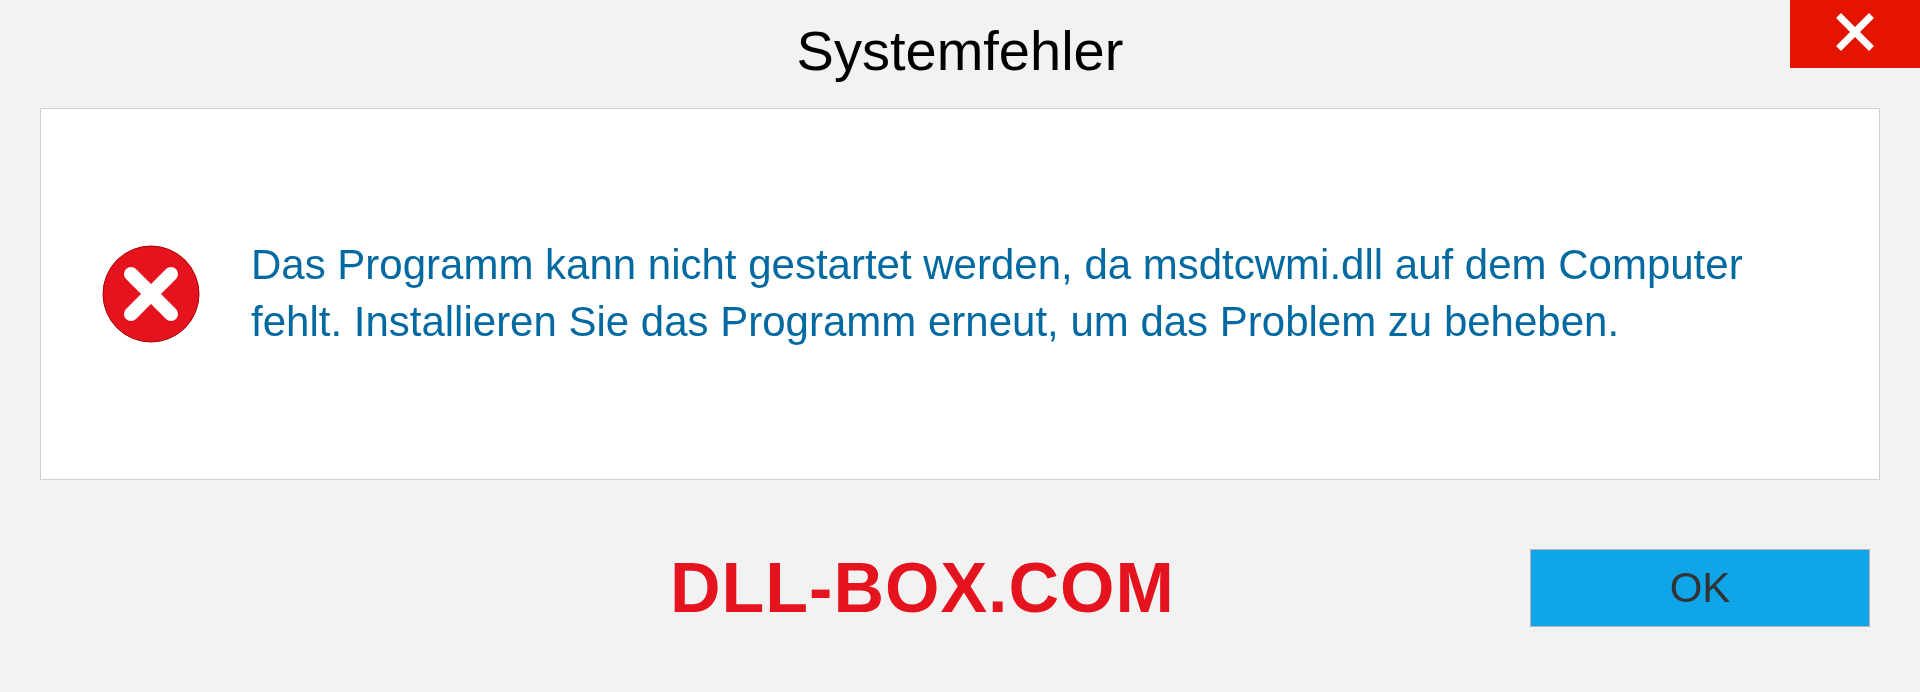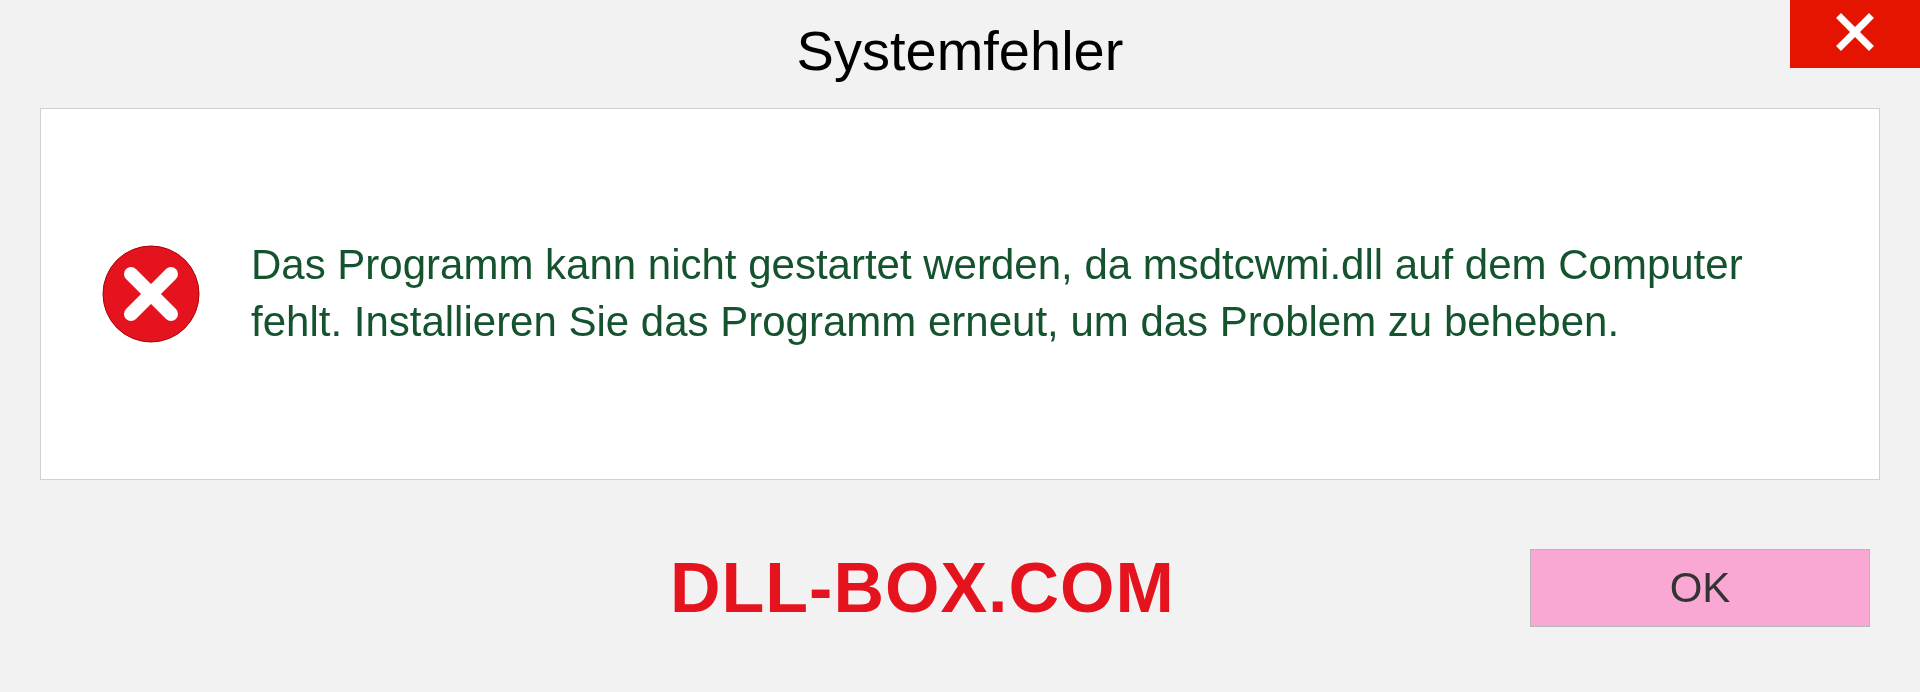--- a/index.html
+++ b/index.html
@@ -64,21 +64,21 @@
       width: 100px;
       height: 100px;
     }
     .error-icon svg {
       width: 100%;
       height: 100%;
     }
     .message-text {
       font-size: 42px;
       line-height: 1.35;
-      color: #14532d;
+      color: #0369a1;
     }
     .footer {
       position: absolute;
       bottom: 4px;
       left: 0;
       right: 0;
       height: 180px;
       display: flex;
       align-items: center;
       justify-content: space-between;
@@ -88,21 +88,21 @@
       font-size: 70px;
       font-weight: 900;
       font-family: Arial Black, Arial, sans-serif;
       color: #e5131e;
       letter-spacing: 1px;
       margin-left: 670px;
     }
     .ok-button {
       width: 340px;
       height: 78px;
-      background: #f9a8d4;
+      background: #0ea5e9;
       border: 1px solid #b5b5b5;
       font-size: 42px;
       color: #333;
       cursor: pointer;
       display: flex;
       align-items: center;
       justify-content: center;
       font-family: Arial, Helvetica, sans-serif;
     }
   </style>

